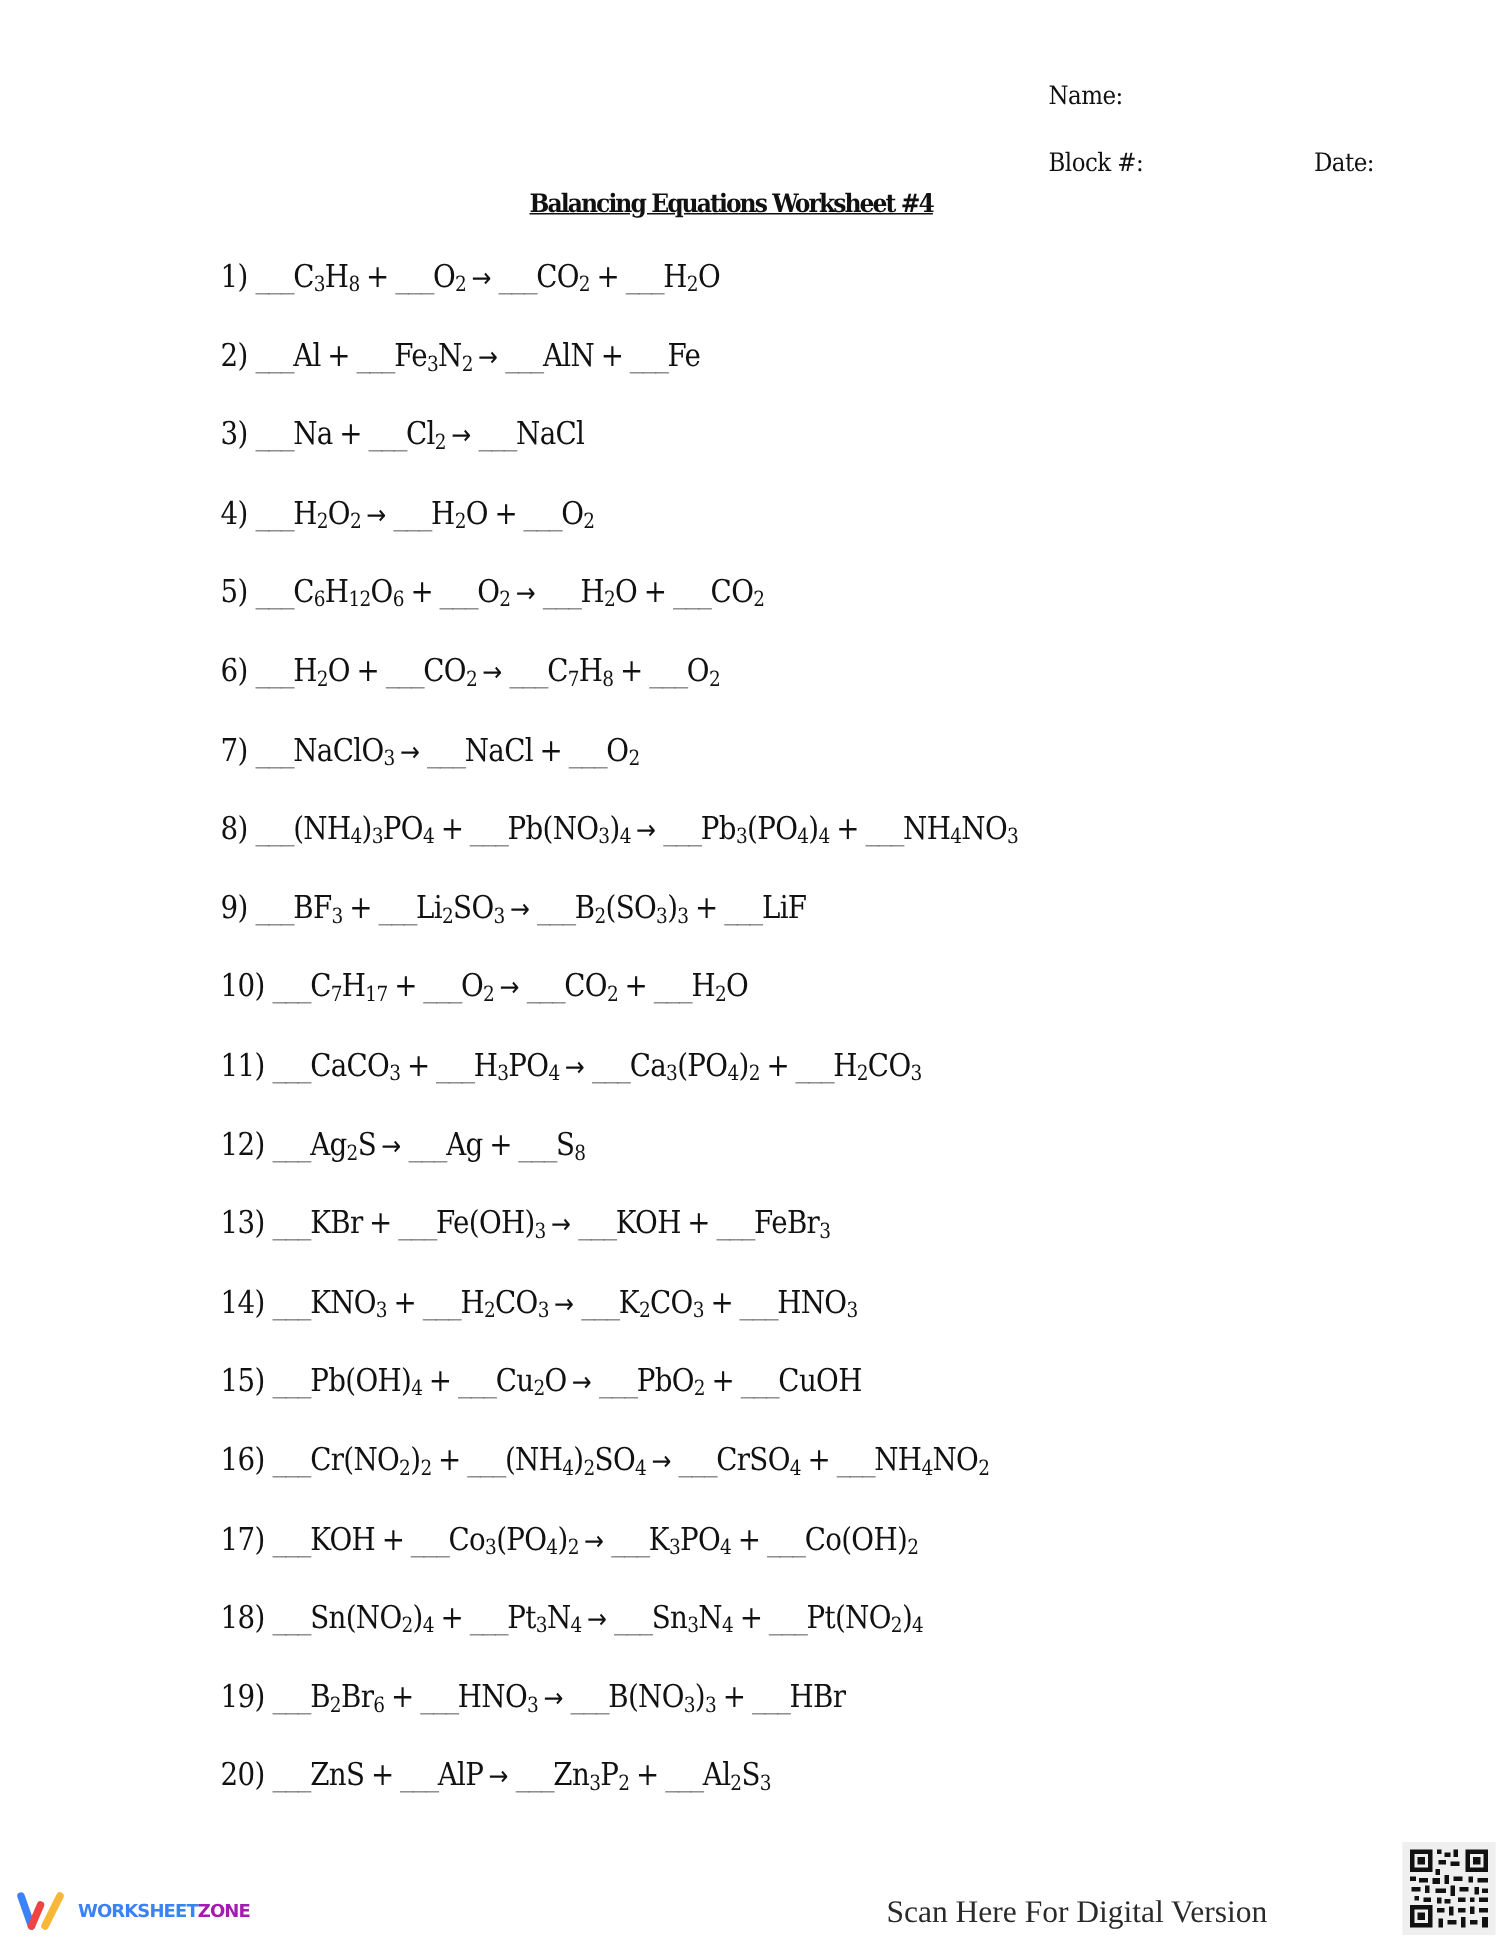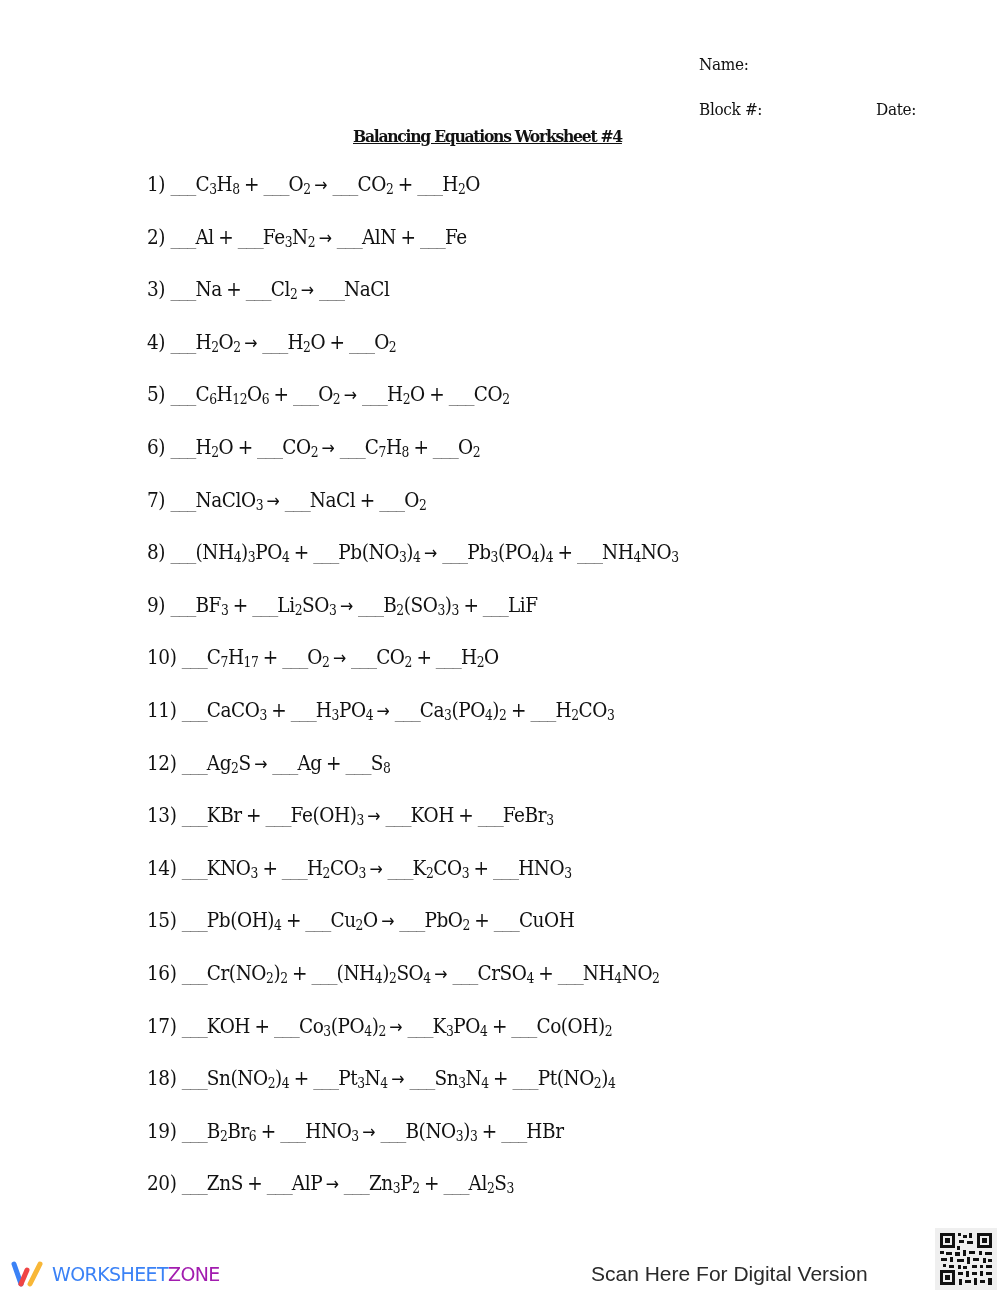--- a/index.html
+++ b/index.html
@@ -15,24 +15,24 @@
   .eq { height: 52.6px; font-size: 21px; white-space: nowrap; letter-spacing: -0.5px;
         transform: scaleX(0.88); transform-origin: left top; display: flex; align-items: baseline; }
   .eq .num { margin-right: 6px; }
   .eq .part { display: inline-block; }
   .eq sub { font-size: 14px; vertical-align: -3px; line-height: 0; }
   .blank { display: inline-block; color: #777; letter-spacing: -1px; }
   .arrow { display: inline-block; margin: 0 6px 0 4px; font-family: "DejaVu Sans", sans-serif; font-size: 18px; }
   .plus { display: inline-block; margin: 0 5px; }
   .footer-logo { position: absolute; left: 10px; top: 1259px; display: flex; align-items: center; }
   .logo-mark { width: 36px; height: 30px; margin-right: 6px; }
-  .brand { font-family: "DejaVu Sans", sans-serif; font-weight: normal; font-size: 19px; letter-spacing: -0.6px; }
+  .brand { font-family: "DejaVu Sans", sans-serif; font-weight: bold; font-size: 12px; letter-spacing: -0.6px; }
   .brand-a { color: #3b82f6; }
   .brand-b { color: #a21caf; }
-  .scan { position: absolute; left: 591px; top: 1262px; font-family: Liberation Sans, sans-serif;
+  .scan { position: absolute; left: 591px; top: 1262px; font-family: Liberation Serif, serif;
           font-size: 21px; color: #2a2a2a; letter-spacing: 0px; transform: scaleX(1.0); }
   .qr { position: absolute; left: 935px; top: 1228px; width: 62px; height: 62px; background: #efefef; }
 </style>
 </head>
 <body>
 
 <div class="hdr-field" id="name-label">Name:</div>
 <div class="hdr-field" id="block-label">Block #:</div>
 <div class="hdr-field" id="date-label">Date:</div>
 <div class="title">Balancing Equations Worksheet #4</div>

